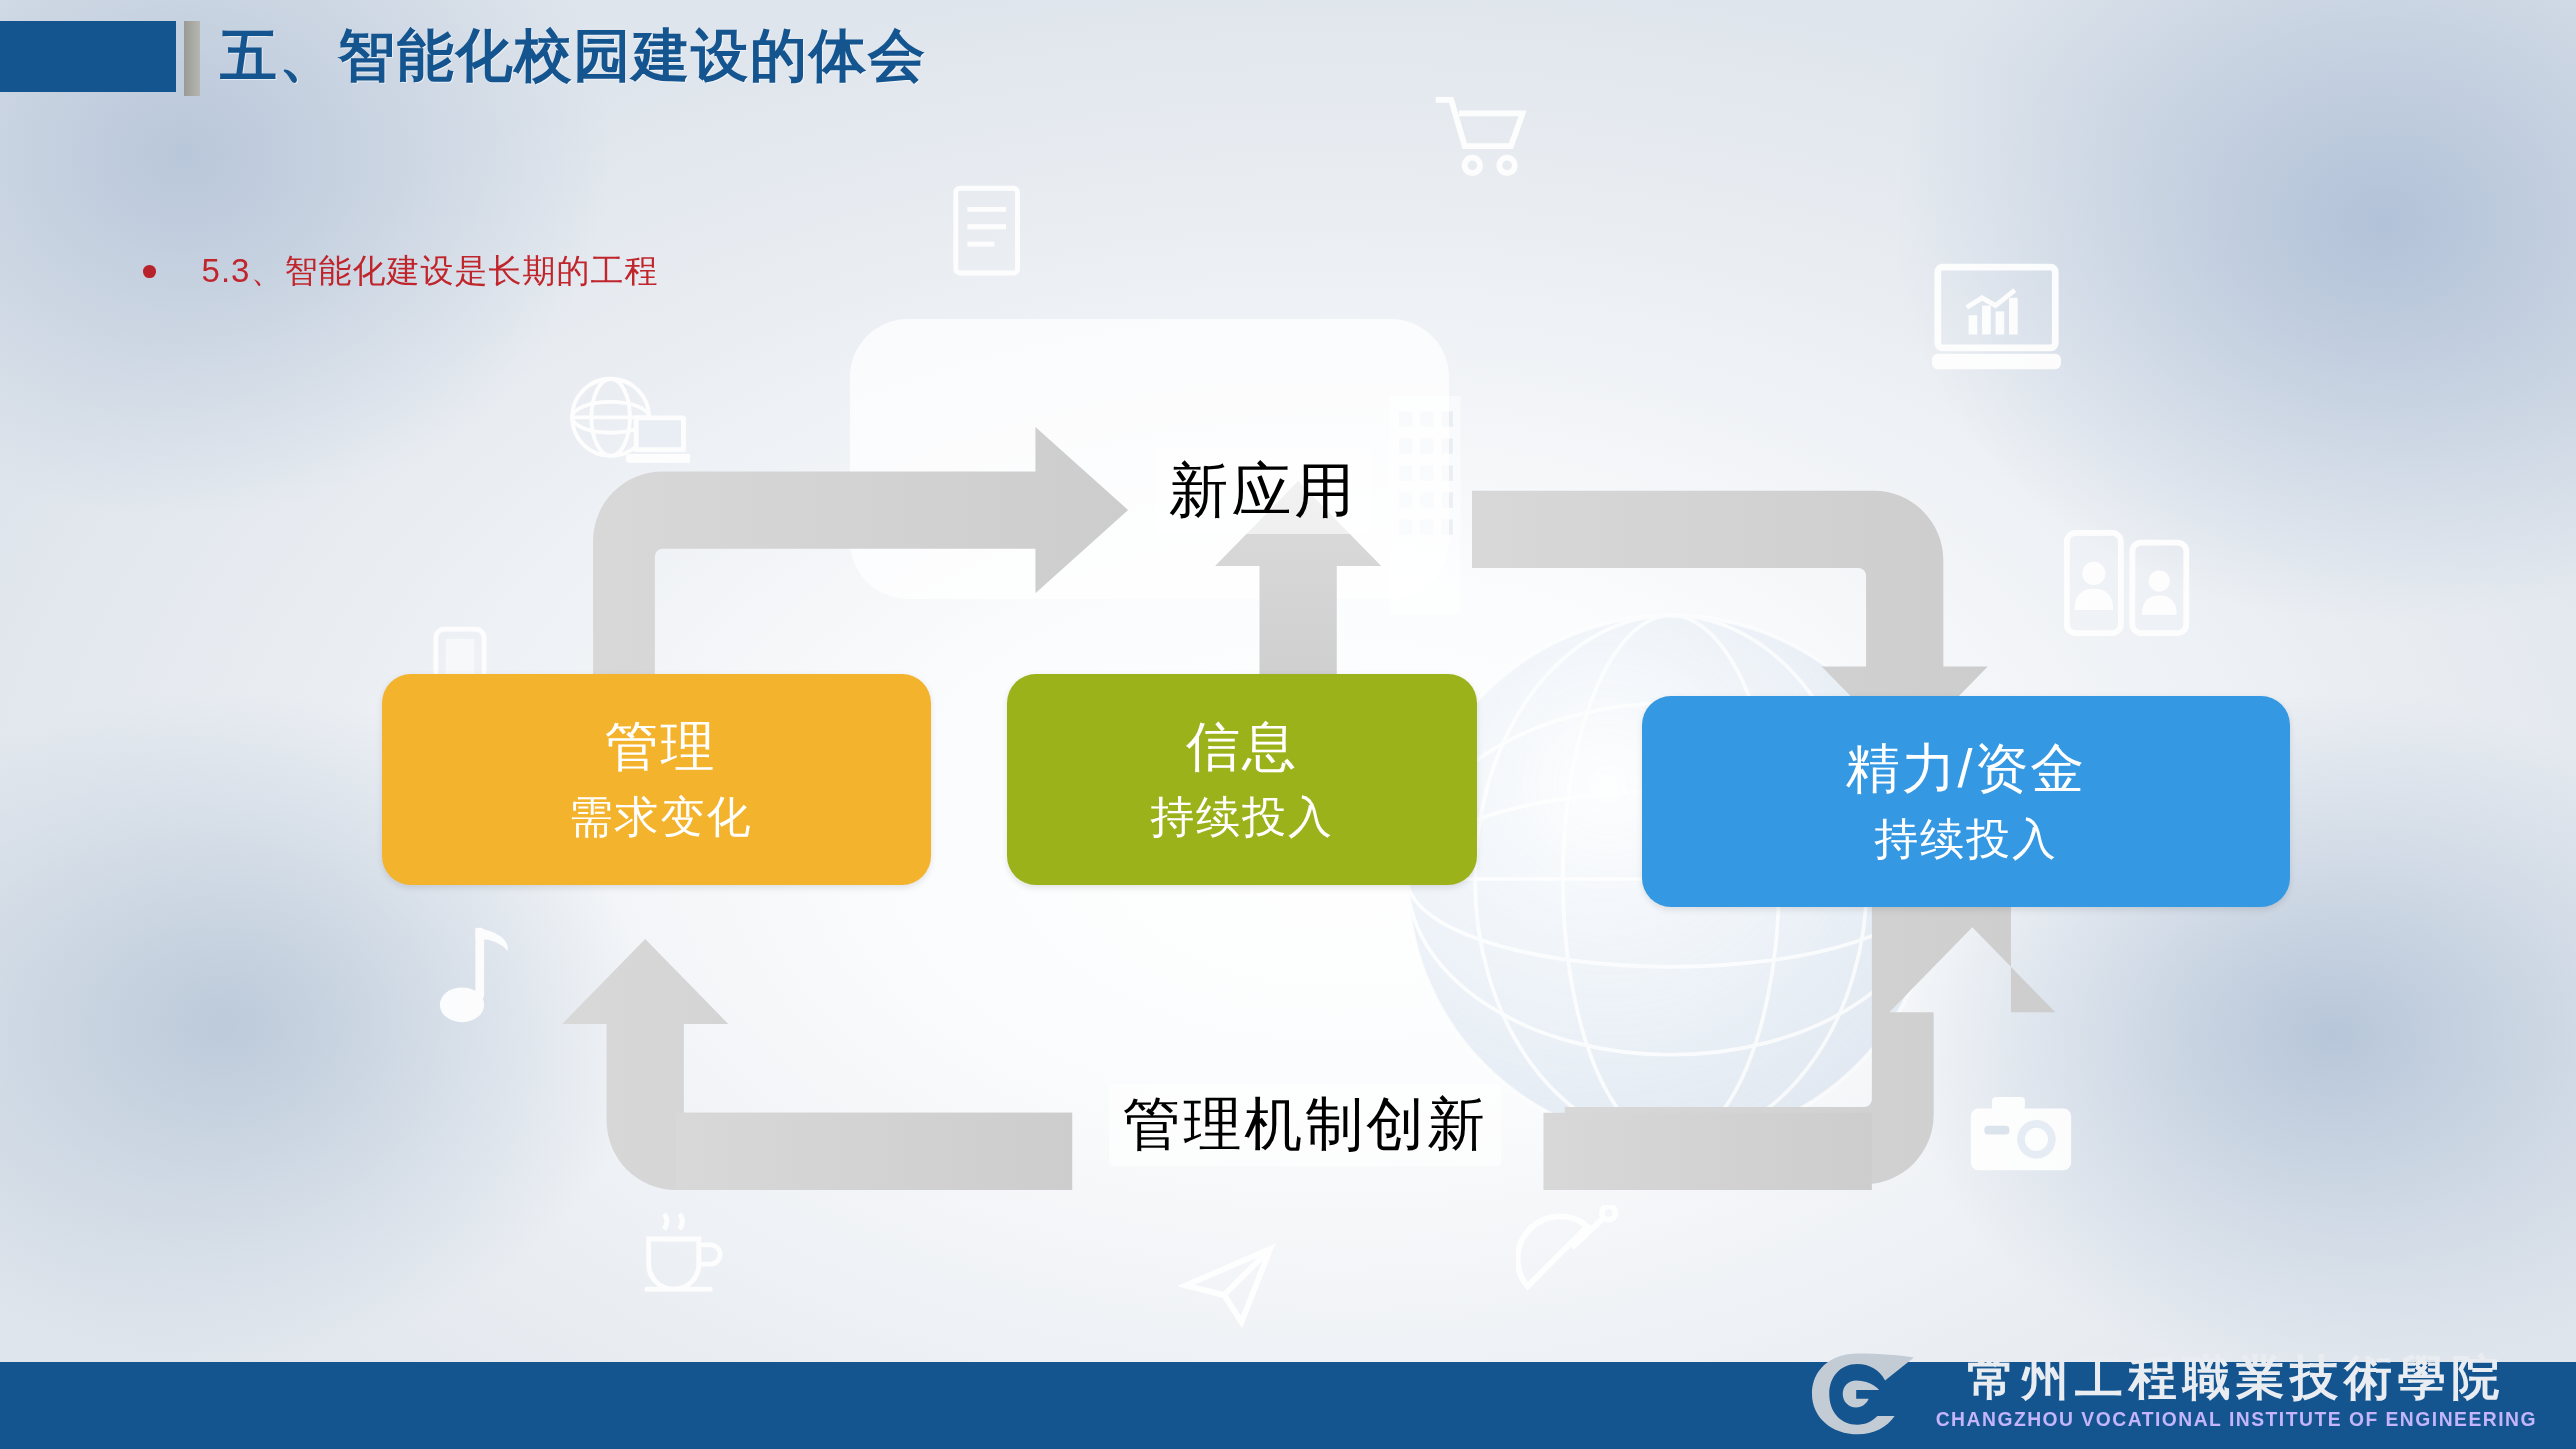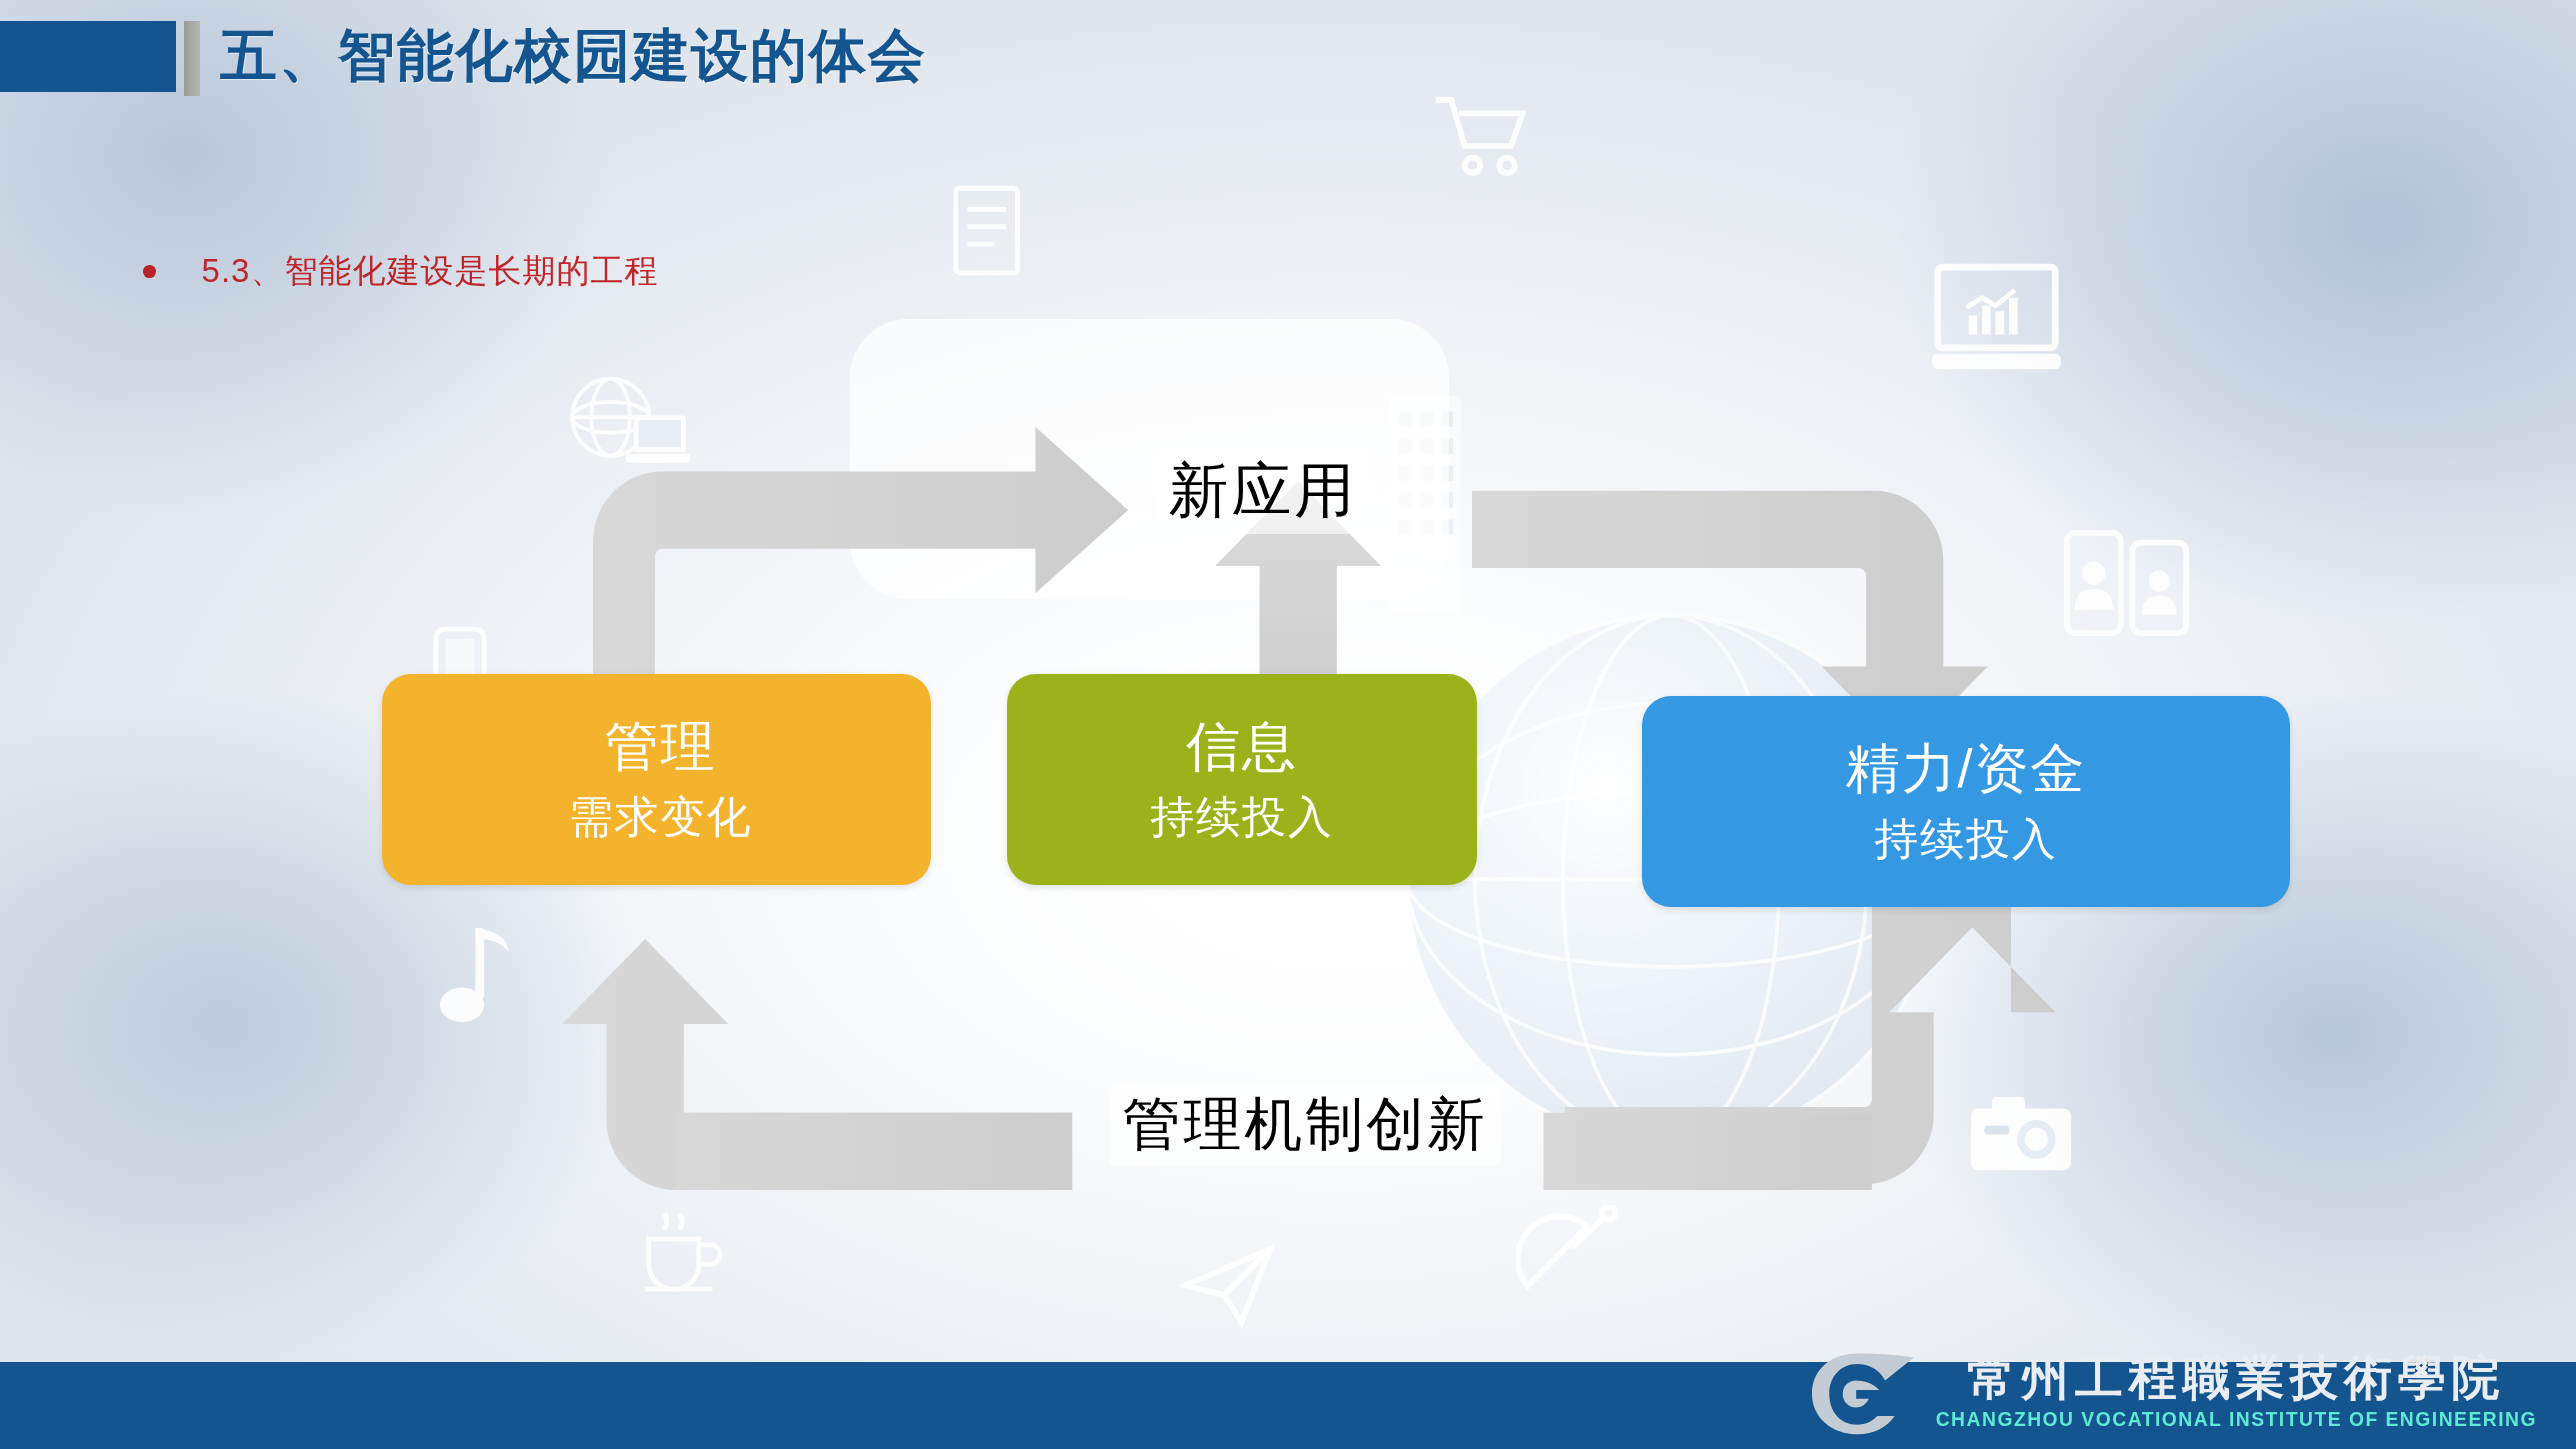--- a/index.html
+++ b/index.html
@@ -66,21 +66,21 @@
   #label-newapp{left:1155px;top:449px;font-size:60px;letter-spacing:2.9px;}
   #label-mech  {left:1109px;top:1084px;font-size:58px;letter-spacing:2.9px;}
 
   
   .footer{position:absolute;left:0;bottom:0;width:2576px;height:88px;background:#14548f;}
   .logo-wrap{position:absolute;right:39px;bottom:7.7px;display:flex;align-items:center;}
   .logo-mark{width:118px;height:100px;margin-right:15.5px;}
   .logo-text{display:flex;flex-direction:column;align-items:center;}
   .logo-cn{font-size:48px;color:#e9edf2;letter-spacing:5.8px;font-family:"Liberation Serif","DejaVu Serif",serif;
     font-weight:bold;line-height:1.05;}
-  .logo-en{font-size:19.3px;color:#5eead4;letter-spacing:1.5px;font-weight:bold;margin-top:5.8px;}
+  .logo-en{font-size:19.3px;color:#c4b5fd;letter-spacing:1.5px;font-weight:bold;margin-top:5.8px;}
 </style>
 </head>
 <body>
 
 <div class="slide">
 
   <div class="wash-tl"></div>
   <div class="wash-tr"></div>
   <div class="wash-bl"></div>
   <div class="wash-br"></div>

